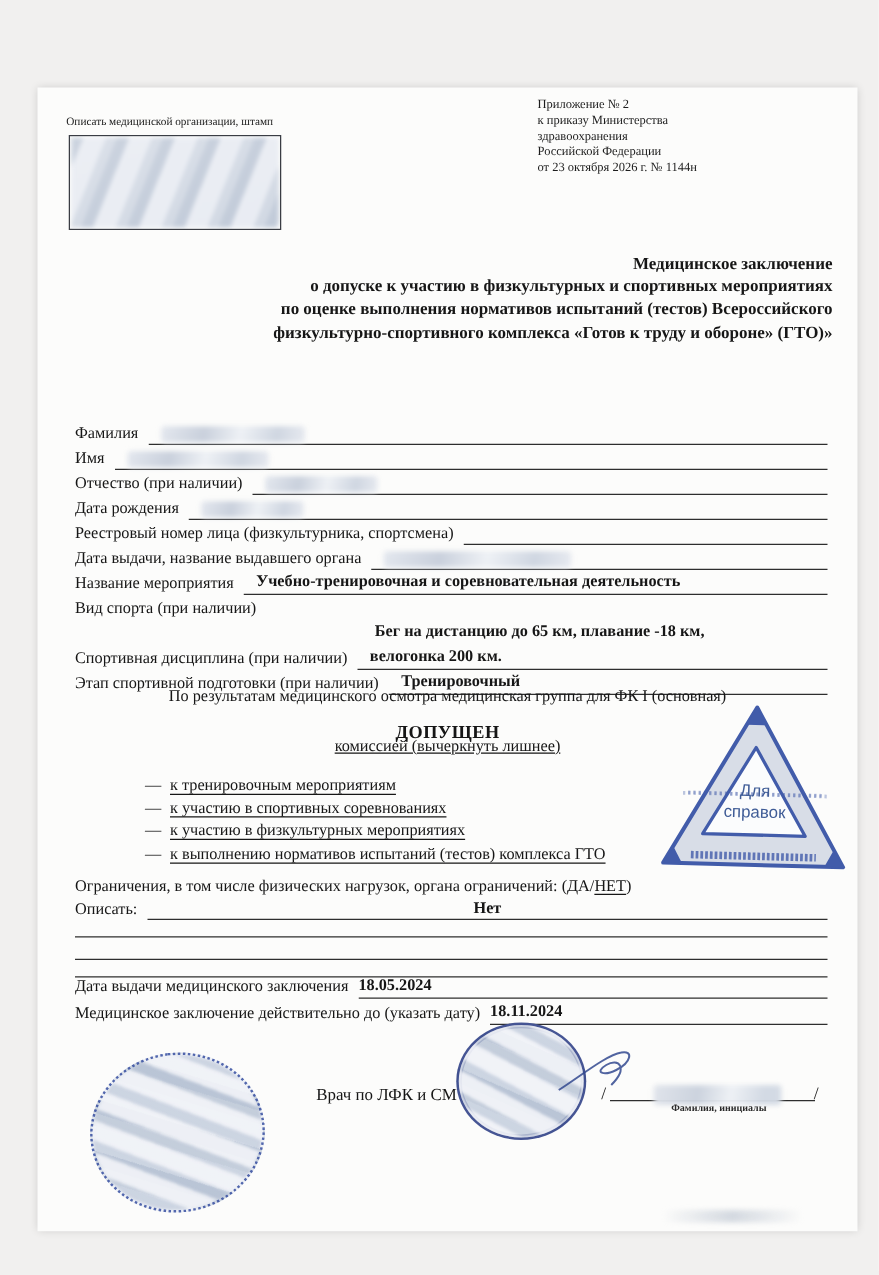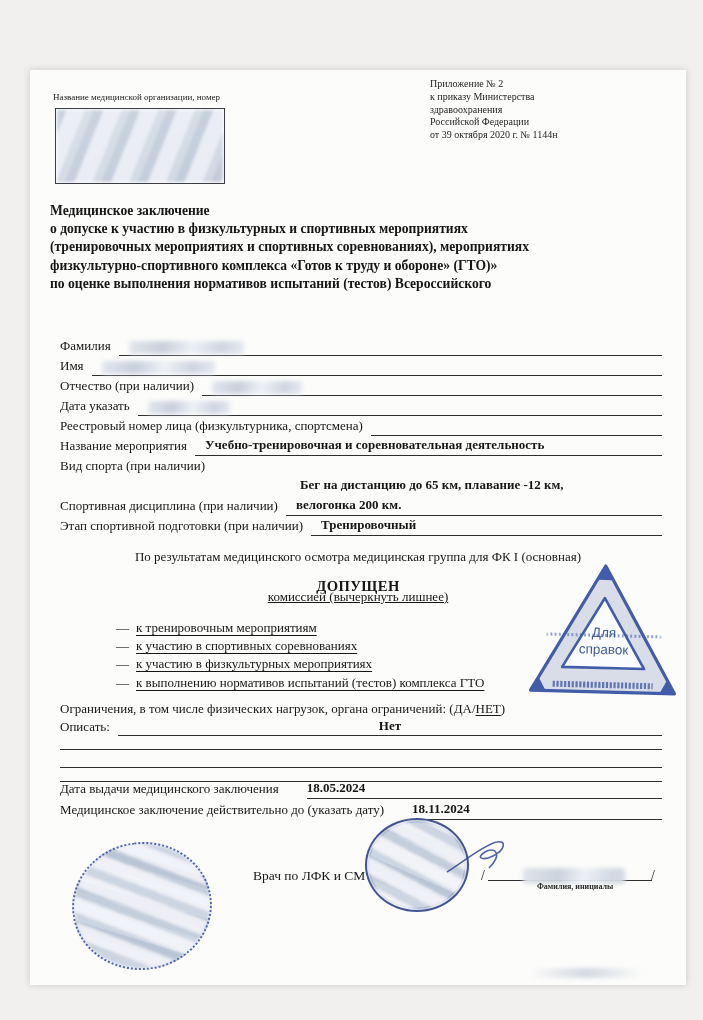--- a/index.html
+++ b/index.html
@@ -19,21 +19,21 @@
   .stamp-box{position:absolute;left:25px;top:38px;width:168px;height:74px;border:1.5px solid #3a3d44;overflow:hidden;}
   .stamp-box .fill{
     position:absolute;inset:1px;
     background:
       repeating-linear-gradient(112deg, rgba(176,188,206,.55) 0 9px, rgba(235,238,244,.9) 9px 26px, rgba(205,213,225,.6) 26px 34px),
       linear-gradient(160deg,#eef0f4,#d7dde6);
     filter:blur(1.6px);
   }
   .appendix{position:absolute;right:26px;top:8px;width:230px;text-align:left;font-size:10px;line-height:12.8px;color:#1d1d1d;}
   
-  .title{position:absolute;left:20px;right:20px;top:132px;text-align:left;font-weight:700;font-size:13.6px;line-height:18.2px;}
+  .title{position:absolute;left:20px;right:20px;top:132px;text-align:right;font-weight:700;font-size:13.6px;line-height:18.2px;}
   
   .fields{position:absolute;left:30px;right:24px;top:266px;}
   .frow{display:flex;align-items:flex-end;height:20px;line-height:20px;font-size:13px;}
   .frow.double{height:40px;}
   .flabel{white-space:nowrap;padding-right:8px;}
   .fline{flex:1;border-bottom:1px solid #2e2e2e;display:flex;align-items:flex-end;min-width:0;height:20px;}
   .fvalue{font-weight:700;padding-left:10px;white-space:nowrap;}
   .fcol{flex:1;display:flex;flex-direction:column;min-width:0;}
   .fabove{font-weight:700;padding-left:14px;height:20px;line-height:20px;white-space:nowrap;}
   .blob{
@@ -54,21 +54,21 @@
   .restrict{position:absolute;left:30px;right:24px;top:630px;font-size:13px;}
   .restrict .l1{line-height:17px;}
   .restrict .underl{text-decoration:underline;text-underline-offset:2px;}
   .describe-row{display:flex;align-items:flex-end;height:19px;line-height:19px;}
   .describe-row .fline{height:19px;text-align:center;display:block;}
   .describe-row .fvalue{padding-left:0;}
   .blank{border-bottom:1px solid #2e2e2e;}
   .b1{height:13px}.b2{height:17px}.b3{height:13px}
   
   .dates{position:absolute;left:30px;right:24px;top:708px;}
-  .dates .frow{height:21px;line-height:21px;gap:20px;}
+  .dates .frow{height:21px;line-height:21px;}
   .dates .fline{height:21px;display:block;text-align:left;}
   .dates .fvalue{padding-left:0;}
   
   .sig{position:absolute;left:0;right:0;top:740px;height:175px;}
   .round-stamp{
     position:absolute;border-radius:50%;overflow:hidden;
     background:
       repeating-linear-gradient(24deg, rgba(156,172,198,.55) 0 11px, rgba(236,239,245,.95) 11px 30px, rgba(199,208,222,.6) 30px 40px);
   }
   .round-stamp .inner{position:absolute;inset:0;border-radius:50%;filter:blur(1.4px);
@@ -87,38 +87,37 @@
   .smudge{position:absolute;left:500px;top:898px;width:112px;height:10px;border-radius:5px;
       background:linear-gradient(95deg,rgba(205,210,218,.0),rgba(198,205,215,.75),rgba(210,215,222,.0));filter:blur(2px);}
   
   .tri-stamp{position:absolute;left:498px;top:492px;transform:rotate(1.5deg);}
 </style>
 </head>
 <body>
 
 <div class="sheet">
 
-  <div class="org-label">Название медицинской организации, номер</div>
+  <div class="org-label">Описать медицинской организации, штамп</div>
   <div class="stamp-box">
       <div class="fill"></div>
     </div>
   <div class="appendix">
     <div>Приложение № 2</div>
     <div>к приказу Министерства</div>
     <div>здравоохранения</div>
     <div>Российской Федерации</div>
-    <div>от 39 октября 2020 г. № 1144н</div>
+    <div>от 23 октября 2026 г. № 1144н</div>
   </div>
 
   <div class="title">
     <div>Медицинское заключение</div>
     <div>о допуске к участию в физкультурных и спортивных мероприятиях</div>
-    <div>(тренировочных мероприятиях и спортивных соревнованиях), мероприятиях</div>
+    <div>по оценке выполнения нормативов испытаний (тестов) Всероссийского</div>
     <div>физкультурно-спортивного комплекса «Готов к труду и обороне» (ГТО)»</div>
-    <div>по оценке выполнения нормативов испытаний (тестов) Всероссийского</div>
   </div>
 
   <div class="fields">
     <div class="frow">
       <span class="flabel">Фамилия</span>
       <span class="fline">
           <span class="blob w115"></span>
           <span class="fvalue"></span>
         </span>
     </div>
@@ -130,45 +129,52 @@
         </span>
     </div>
     <div class="frow">
       <span class="flabel">Отчество (при наличии)</span>
       <span class="fline">
           <span class="blob w90"></span>
           <span class="fvalue"></span>
         </span>
     </div>
     <div class="frow">
-      <span class="flabel">Дата указать</span>
+      <span class="flabel">Дата рождения</span>
       <span class="fline">
           <span class="blob w82"></span>
           <span class="fvalue"></span>
         </span>
     </div>
     <div class="frow">
       <span class="flabel">Реестровый номер лица (физкультурника, спортсмена)</span>
       <span class="fline">
+          <span class="fvalue"></span>
+        </span>
+    </div>
+    <div class="frow">
+      <span class="flabel">Дата выдачи, название выдавшего органа</span>
+      <span class="fline">
+          <span class="blob w150"></span>
           <span class="fvalue"></span>
         </span>
     </div>
     <div class="frow">
       <span class="flabel">Название мероприятия</span>
       <span class="fline">
           <span class="fvalue">Учебно-тренировочная и соревновательная деятельность</span>
         </span>
     </div>
     <div class="frow">
       <span class="flabel">Вид спорта (при наличии)</span>
     </div>
     <div class="frow double">
       <span class="flabel">Спортивная дисциплина (при наличии)</span>
       <span class="fcol">
-        <span class="fabove">Бег на дистанцию до 65 км, плавание -12 км,</span>
+        <span class="fabove">Бег на дистанцию до 65 км, плавание -18 км,</span>
         <span class="fline">
             <span class="fvalue">велогонка 200 км.</span>
           </span>
       </span>
     </div>
     <div class="frow">
       <span class="flabel">Этап спортивной подготовки (при наличии)</span>
       <span class="fline">
           <span class="fvalue">Тренировочный</span>
         </span>

